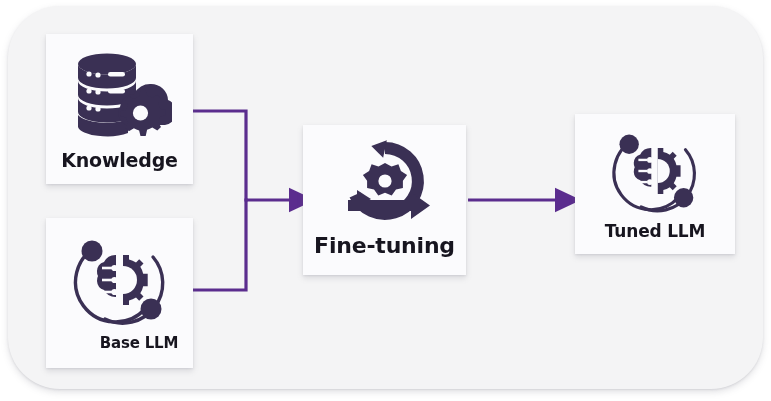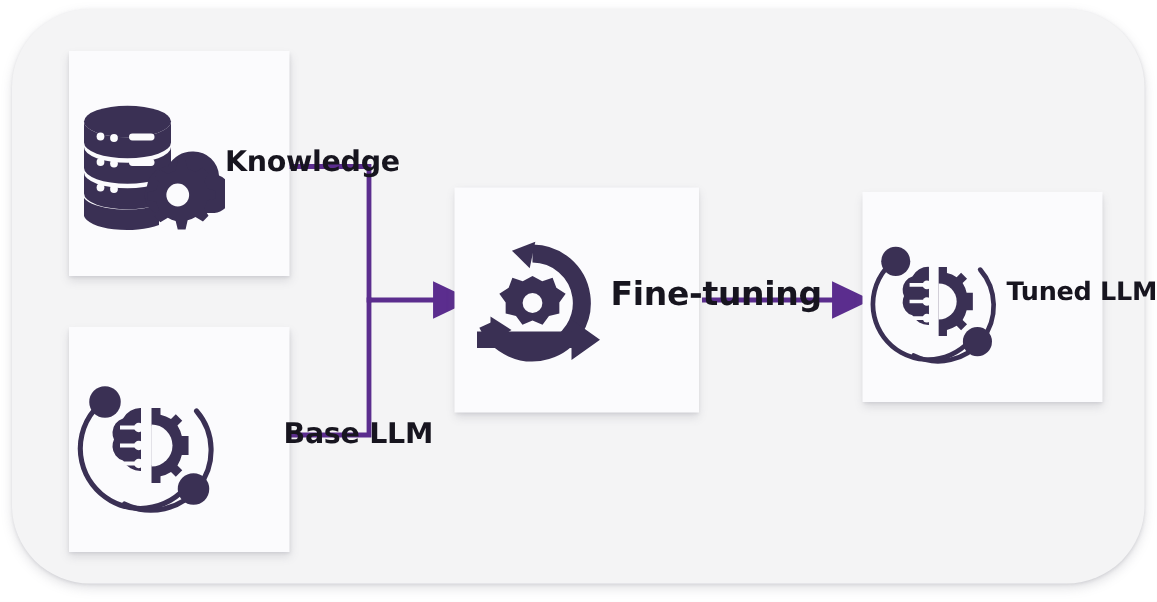--- a/index.html
+++ b/index.html
@@ -44,21 +44,21 @@
     pointer-events: none;
   }
 
   
   .node {
     position: absolute;
     background: #fbfbfd;
     box-shadow: 0 3px 6px rgba(110,110,125,0.20),
                 0 1px 2px rgba(110,110,125,0.14);
     display: flex;
-    flex-direction: row;
+    flex-direction: column;
     align-items: center;
     justify-content: flex-start;
     box-sizing: border-box;
   }
 
   .node .icon-wrap {
     display: flex;
     align-items: center;
     justify-content: center;
     width: 100%;
@@ -71,24 +71,24 @@
     color: #17151f;
     letter-spacing: -0.2px;
     white-space: nowrap;
     text-align: center;
   }
 
   
   #node-knowledge   { left: 46px;  top: 34px;  width: 147px; height: 150px; padding-top: 10px; }
   #node-base-llm    { left: 46px;  top: 218px; width: 147px; height: 150px; padding-top: 8px;  }
   #node-fine-tuning { left: 303px; top: 125px; width: 163px; height: 150px; padding-top: 10px; }
-  #node-tuned-llm   { left: 575px; top: 128px; width: 160px; height: 140px; padding-top: 6px;  }
+  #node-tuned-llm   { left: 575px; top: 114px; width: 160px; height: 140px; padding-top: 6px;  }
 
   #node-knowledge   .node-label { font-size: 19px; padding-bottom: 13px; }
-  #node-base-llm    .node-label { font-size: 19px; padding-bottom: 16px; margin-left: 39px; }
+  #node-base-llm    .node-label { font-size: 15px; padding-bottom: 16px; margin-left: 39px; }
   #node-fine-tuning .node-label { font-size: 22px; padding-bottom: 17px; }
   #node-tuned-llm   .node-label { font-size: 17px; padding-bottom: 13px; }
 
   #node-knowledge   .icon-wrap svg { width: 104px; height: 92px; }
   #node-base-llm    .icon-wrap svg { width: 104px; height: 100px; }
   #node-fine-tuning .icon-wrap svg { width: 104px; height: 92px; }
   #node-tuned-llm   .icon-wrap svg { width: 96px;  height: 94px; }
 </style>
 </head>
 <body>

